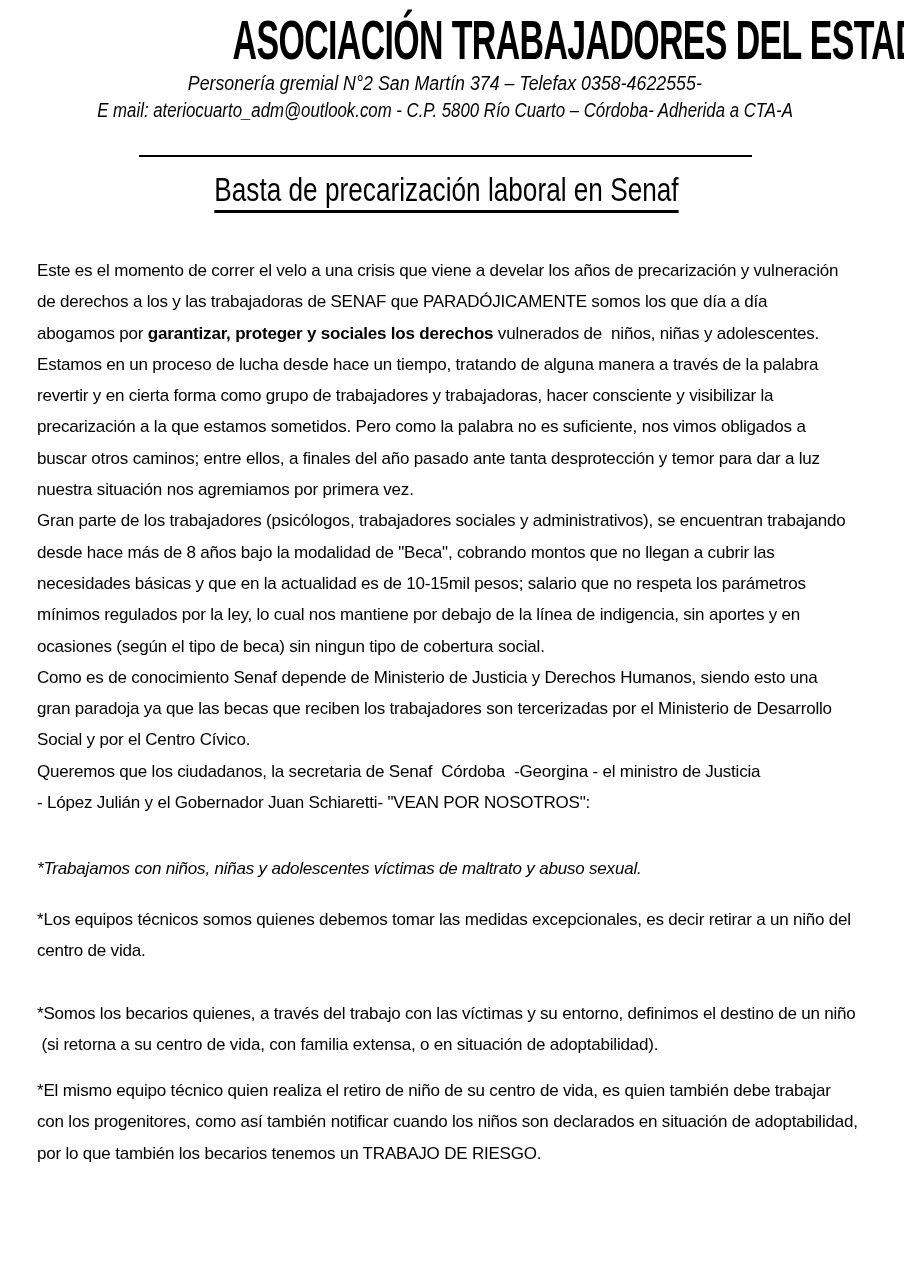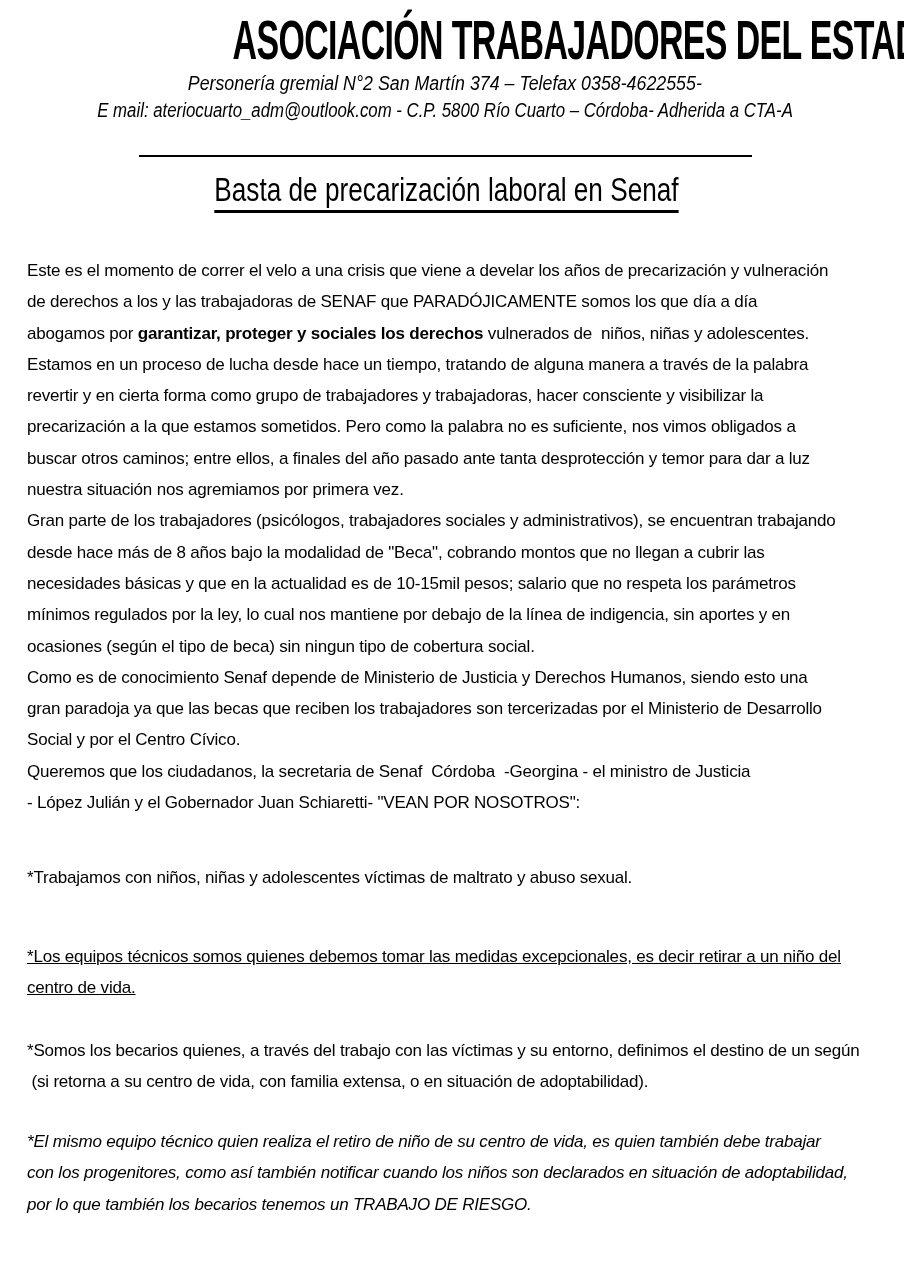--- a/index.html
+++ b/index.html
@@ -68,21 +68,21 @@
     line-height: 1.05;
     white-space: nowrap;
     padding-bottom: 2px;
     border-bottom: 3px solid #000000;
     transform: scaleX(0.77);
     transform-origin: center top;
   }
   
   .body-text {
     margin-top: 39px;
-    padding-left: 27px;
+    padding-left: 37px;
     padding-right: 0;
   }
   .para {
     white-space: pre;
     font-size: 17px;
     line-height: 31.3px;
     letter-spacing: -0.2px;
   }
   .para b { font-weight: 700; }
 </style>
@@ -121,23 +121,23 @@
       <div class="para"><span>Gran parte de los trabajadores (psicólogos, trabajadores sociales y administrativos), se encuentran trabajando
 desde hace más de 8 años bajo la modalidad de "Beca", cobrando montos que no llegan a cubrir las
 necesidades básicas y que en la actualidad es de 10-15mil pesos; salario que no respeta los parámetros
 mínimos regulados por la ley, lo cual nos mantiene por debajo de la línea de indigencia, sin aportes y en
 ocasiones (según el tipo de beca) sin ningun tipo de cobertura social.</span></div>
       <div class="para"><span>Como es de conocimiento Senaf depende de Ministerio de Justicia y Derechos Humanos, siendo esto una
 gran paradoja ya que las becas que reciben los trabajadores son tercerizadas por el Ministerio de Desarrollo
 Social y por el Centro Cívico.</span></div>
       <div class="para"><span>Queremos que los ciudadanos, la secretaria de Senaf  Córdoba  -Georgina - el ministro de Justicia
 - López Julián y el Gobernador Juan Schiaretti- "VEAN POR NOSOTROS":</span></div>
-      <div class="para" style="margin-top: 44px;"><span>*Trabajamos con niños, niñas y adolescentes víctimas de maltrato y abuso sexual.</span></div>
-      <div class="para" style="margin-top: 47px; text-decoration: underline;"><span>*Los equipos técnicos somos quienes debemos tomar las medidas excepcionales, es decir retirar a un niño del
+      <div class="para" style="margin-top: 35px; font-style: italic;"><span>*Trabajamos con niños, niñas y adolescentes víctimas de maltrato y abuso sexual.</span></div>
+      <div class="para" style="margin-top: 19px;"><span>*Los equipos técnicos somos quienes debemos tomar las medidas excepcionales, es decir retirar a un niño del
 centro de vida.</span></div>
-      <div class="para" style="margin-top: 31.3px;"><span>*Somos los becarios quienes, a través del trabajo con las víctimas y su entorno, definimos el destino de un según
+      <div class="para" style="margin-top: 31.3px;"><span>*Somos los becarios quienes, a través del trabajo con las víctimas y su entorno, definimos el destino de un niño
  (si retorna a su centro de vida, con familia extensa, o en situación de adoptabilidad).</span></div>
-      <div class="para" style="margin-top: 29px; font-style: italic;"><span>*El mismo equipo técnico quien realiza el retiro de niño de su centro de vida, es quien también debe trabajar
+      <div class="para" style="margin-top: 15px;"><span>*El mismo equipo técnico quien realiza el retiro de niño de su centro de vida, es quien también debe trabajar
 con los progenitores, como así también notificar cuando los niños son declarados en situación de adoptabilidad,
 por lo que también los becarios tenemos un TRABAJO DE RIESGO.</span></div>
     </div>
 
 </div>
 
 </body></html>

